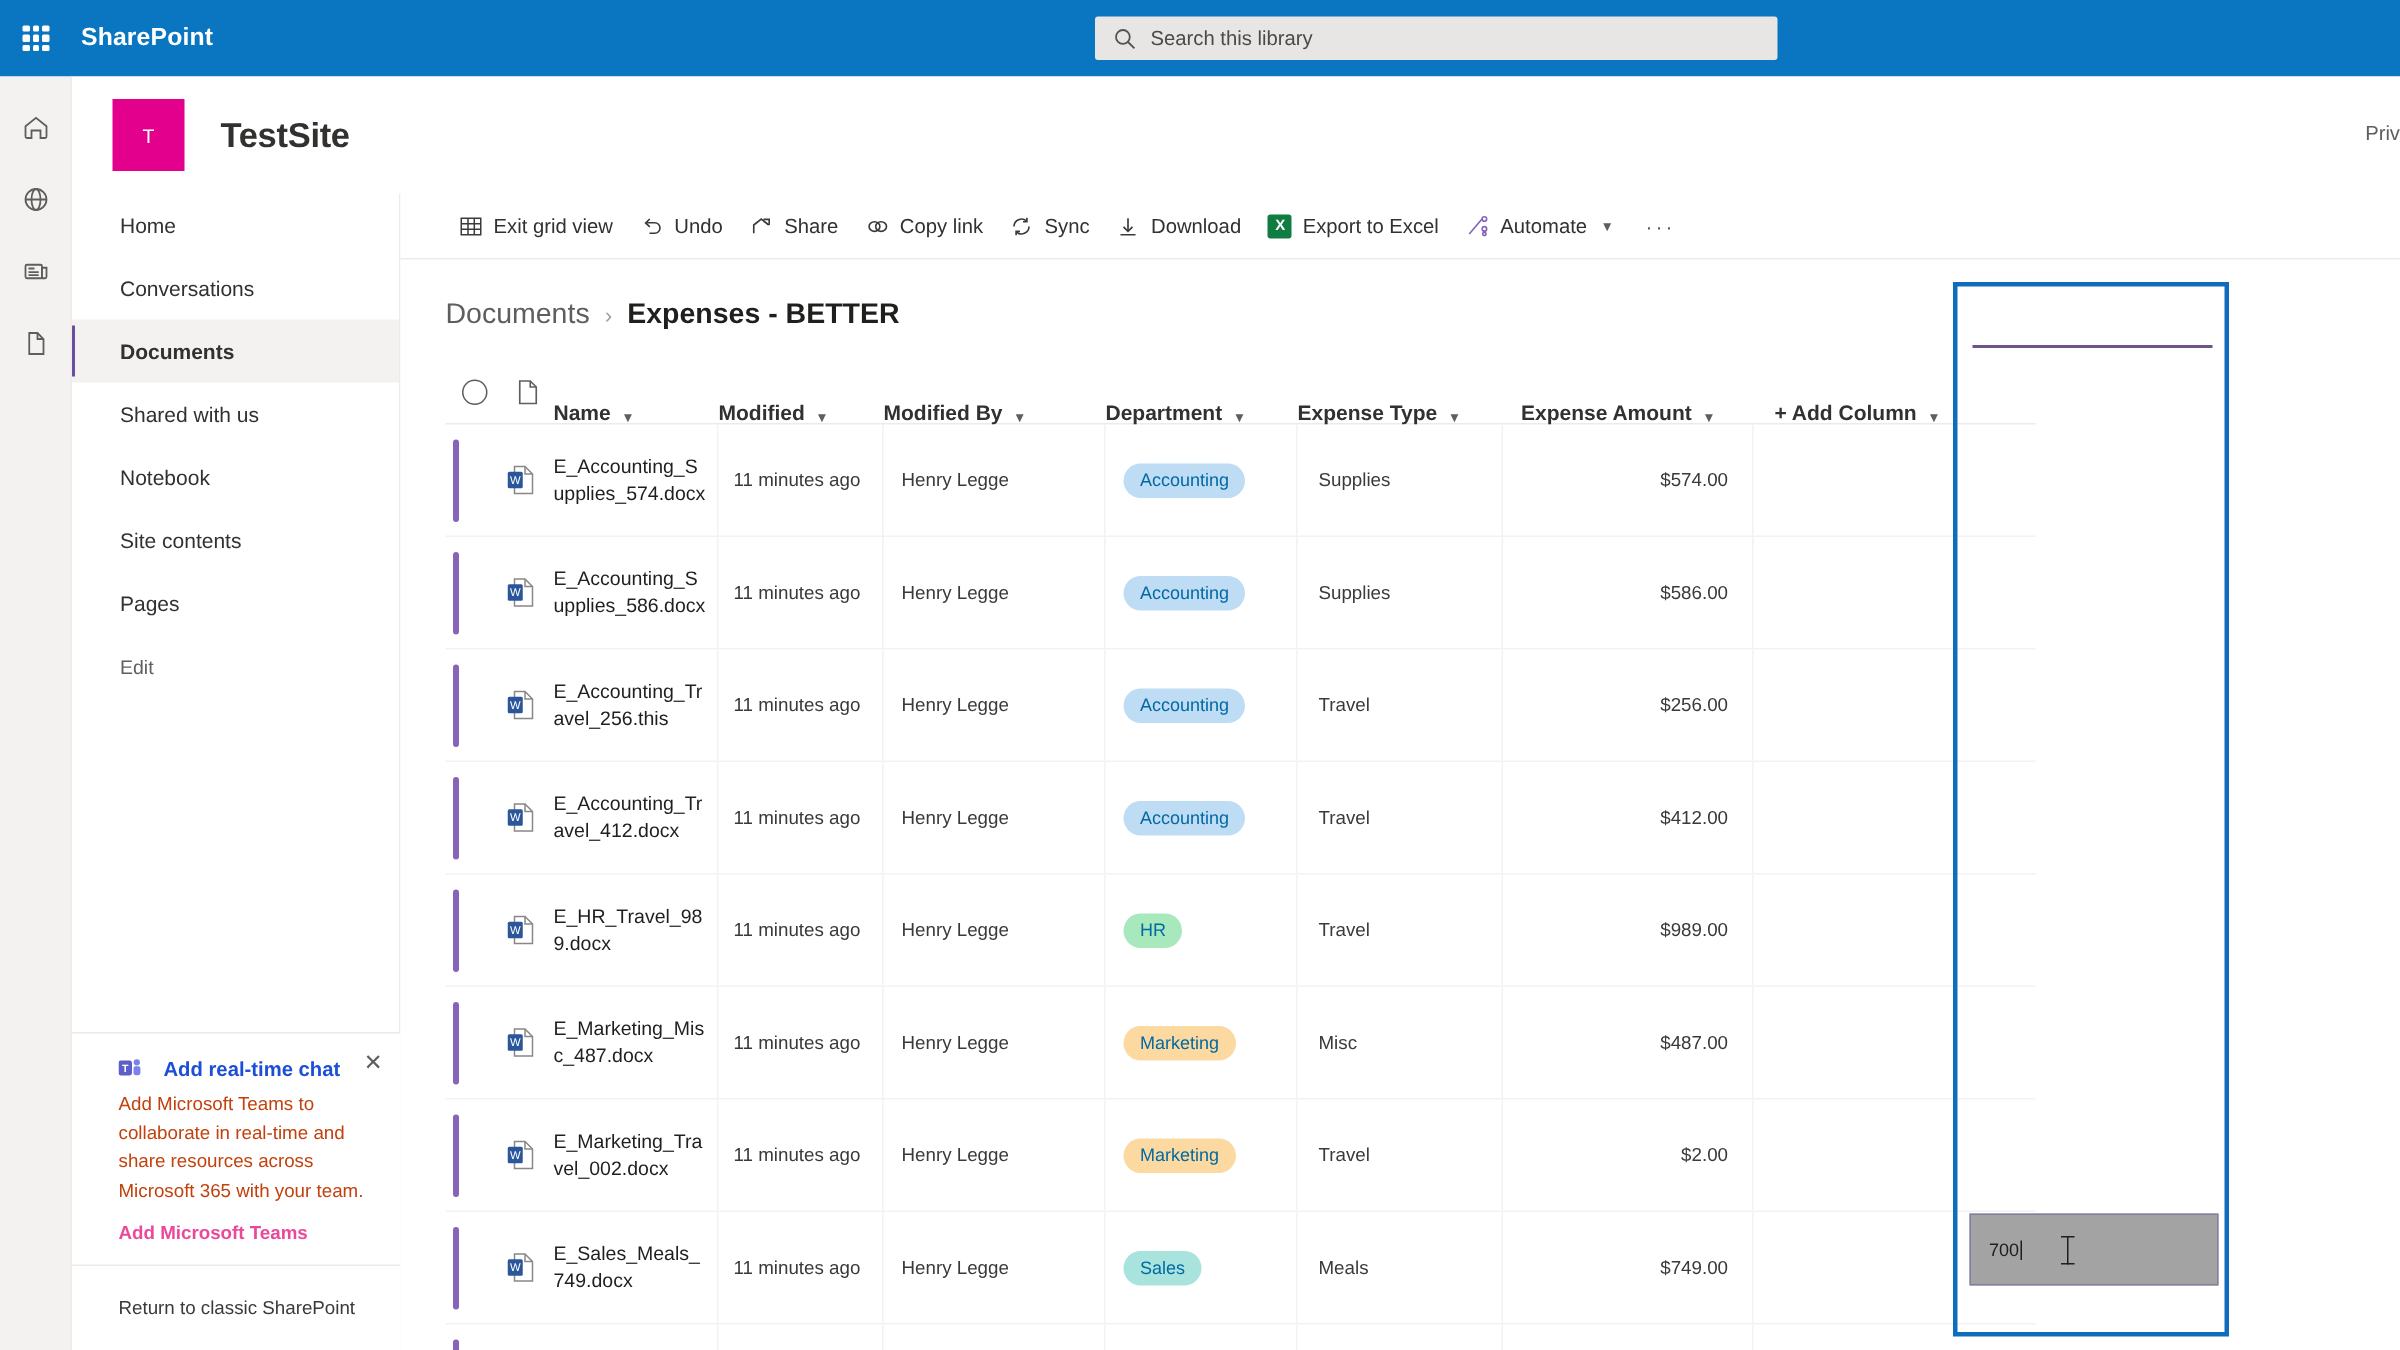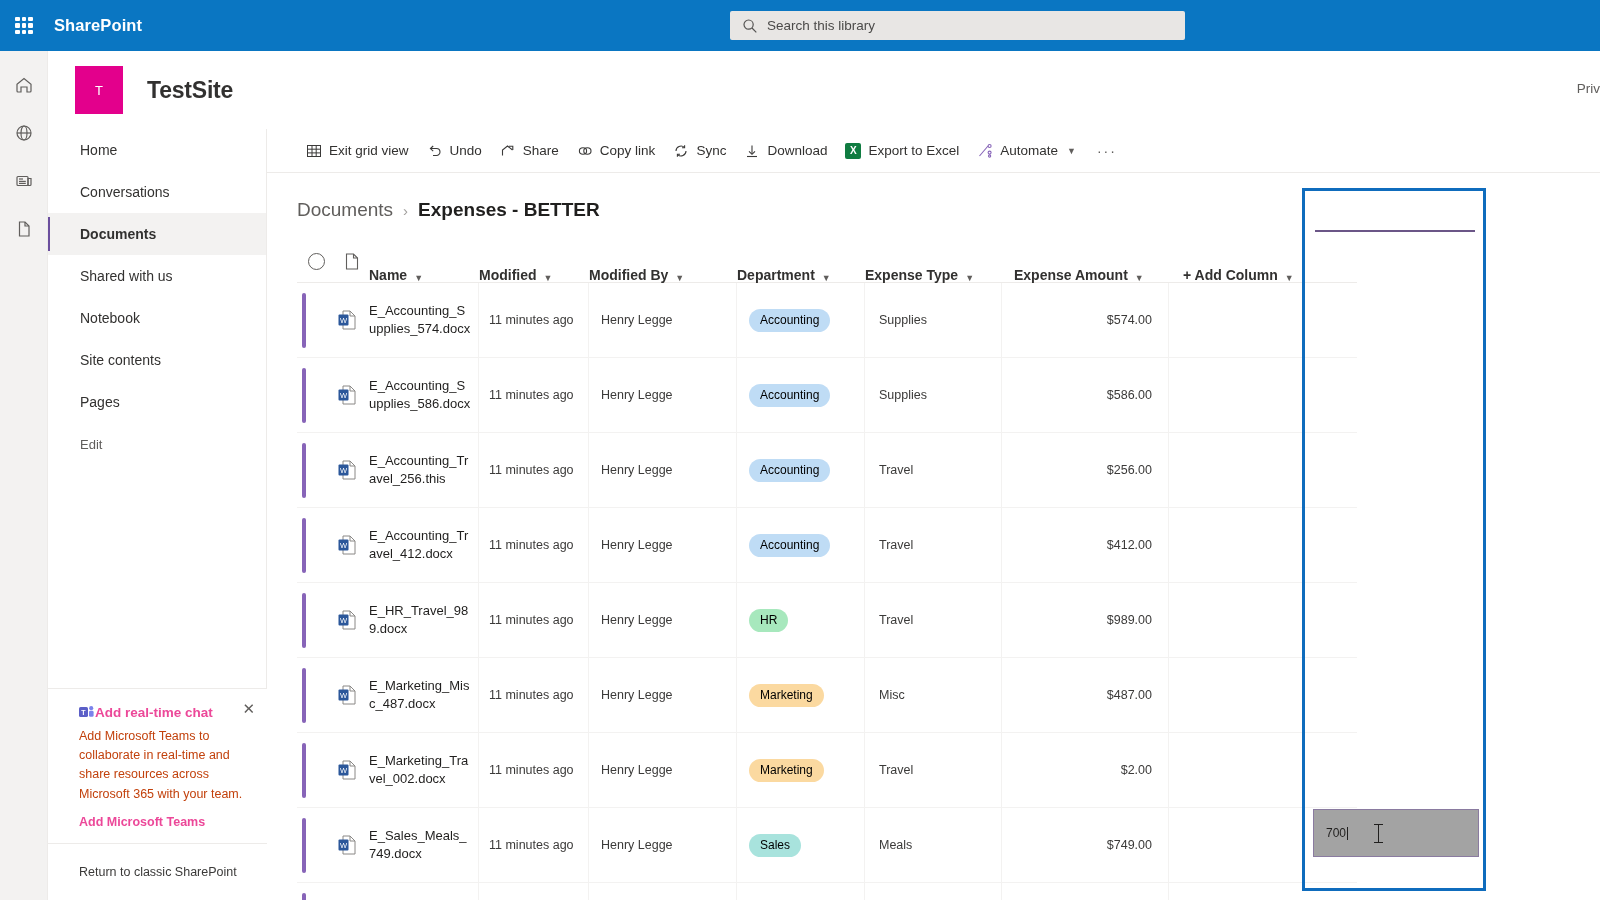--- a/index.html
+++ b/index.html
@@ -116,22 +116,22 @@
     width: 219px;
     border-top: 1px solid #edebe9;
     padding: 16px 22px 14px 31px;
     background: #ffffff;
   }
   .promo-close {
     position: absolute; right: 12px; top: 12px;
     font-size: 15px; color: #605e5c; cursor: pointer; line-height: 1;
   }
   .promo-title {
-    display: flex; align-items: center; gap: 0;
-    font-size: 13.5px; font-weight: bold; color: #ec4899; margin-bottom: 7px;
+    display: flex; align-items: center; gap: 14px;
+    font-size: 13.5px; font-weight: bold; color: #1d4ed8; margin-bottom: 7px;
   }
   .promo-body { font-size: 12.5px; color: #c2410c; line-height: 1.55; }
   .promo-link {
     display: block; margin-top: 11px;
     font-size: 12.5px; color: #ec4899; cursor: pointer; font-weight: bold;
   }
   .classic-link {
     position: absolute; left: 48px; bottom: 0;
     width: 219px; height: 57px;
     border-top: 1px solid #edebe9;
@@ -223,21 +223,21 @@
   }
   .cell.name {
     font-size: 13px; color: #201f1e; line-height: 1.35;
     word-break: break-all; padding-right: 6px;
   }
   .cell.amt { justify-content: flex-end; padding-right: 16px; font-size: 12.5px;}
   .cell.nb { border-right: 0; }
   .badge {
     display: inline-flex; align-items: center;
     height: 23px; padding: 0 11px; border-radius: 12px;
-    font-size: 12px; color: #000000;
+    font-size: 12px; color: #0369a1;
   }
 
   
   .colsel {
     position: absolute;
     left: 1035px; top: -53px;
     width: 184px; height: 703px;
     border: 3px solid #0f6cbd;
     pointer-events: none;
     z-index: 5;

